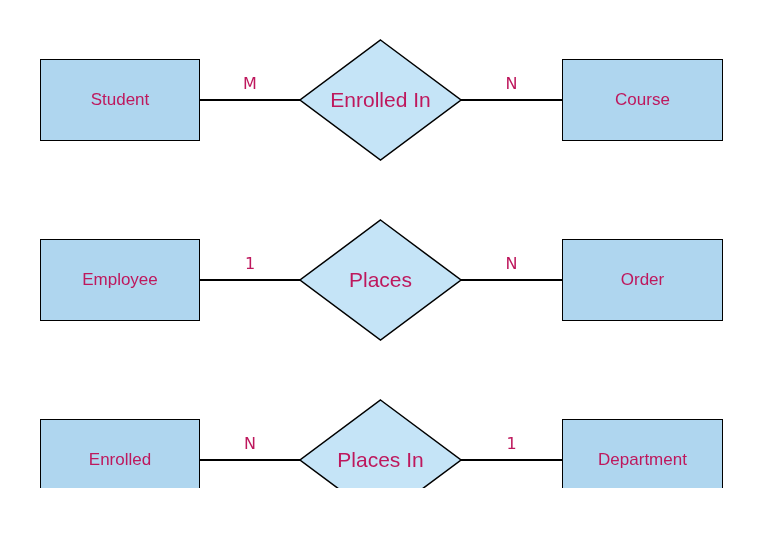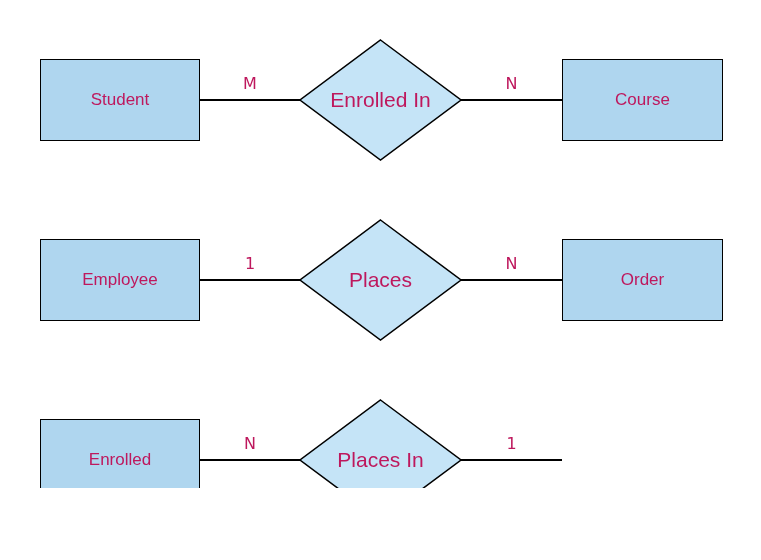--- a/index.html
+++ b/index.html
@@ -145,15 +145,18 @@
     <div class="connector left"></div>
     <div class="cardinality left">N</div>
     <div class="diamond-wrap">
       <svg width="163" height="122" viewBox="0 0 163 122">
         <polygon class="diamond-shape" points="81.5,1 162,61 81.5,121 1,61"></polygon>
       </svg>
       <div class="diamond-label">Places In</div>
     </div>
     <div class="cardinality right">1</div>
     <div class="connector right"></div>
+    <div class="entity right">
+      <span>Department</span>
+    </div>
   </div>
 
 </div>
 
 </body></html>

